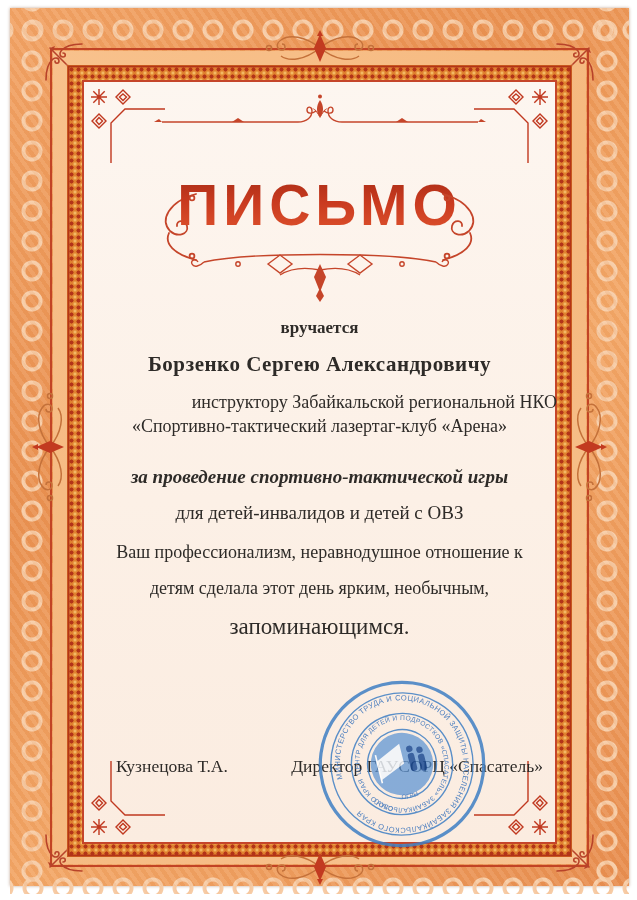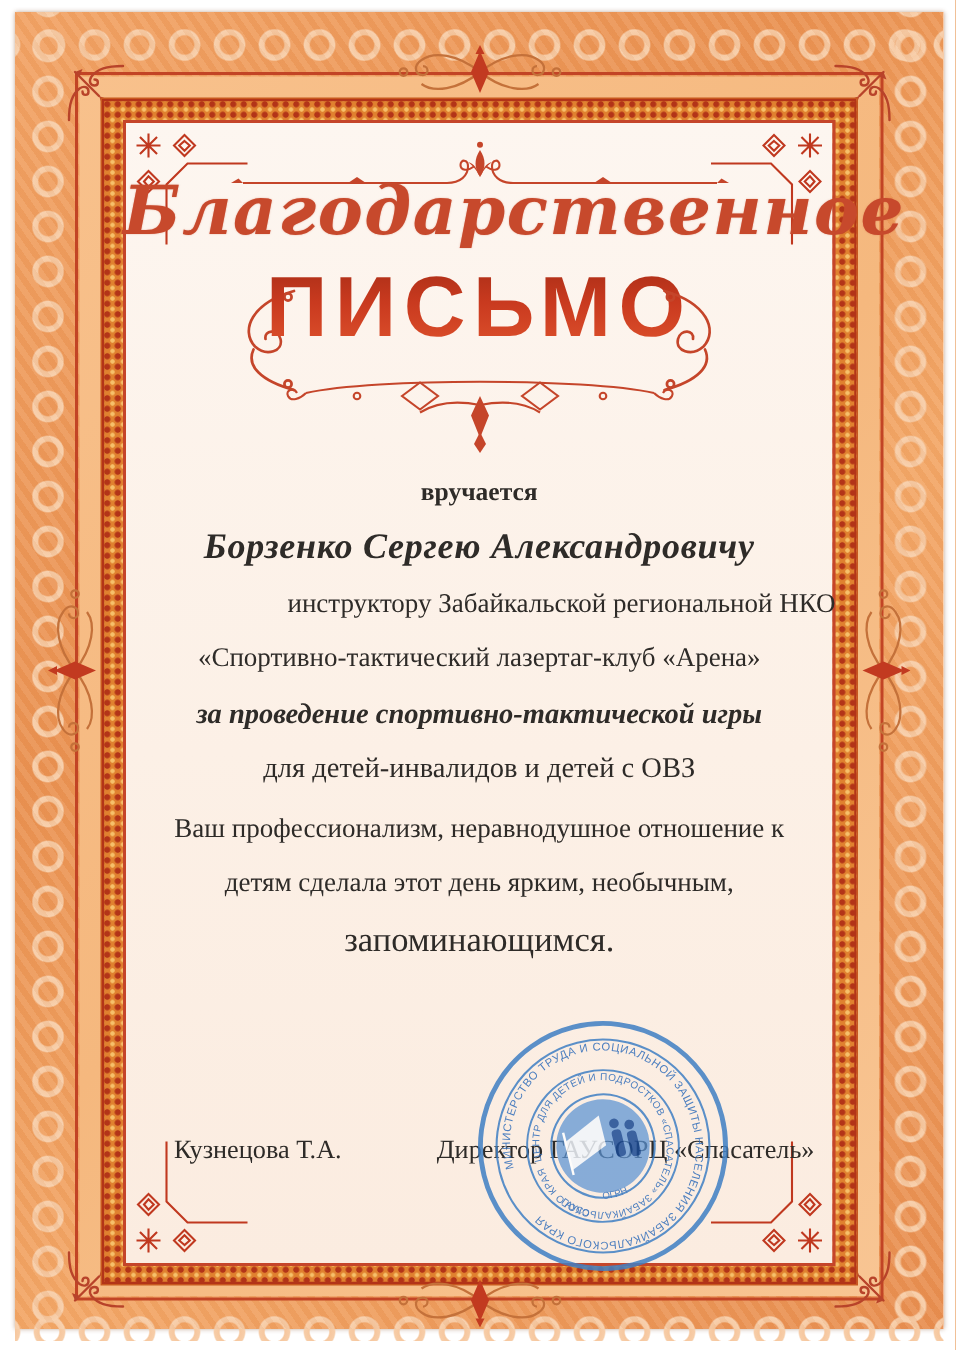--- a/index.html
+++ b/index.html
@@ -67,23 +67,23 @@
     font-size:45px;color:#c7492c;letter-spacing:1px;
     text-shadow:0 0 1px rgba(199,73,44,.5);}
   .title-main{top:92px;font-family:"Liberation Sans",sans-serif;font-weight:800;
     font-size:57px;letter-spacing:5px;
     background:linear-gradient(180deg,#a52c16 0%,#c93a1f 45%,#e0542e 100%);
     -webkit-background-clip:text;background-clip:text;color:transparent;}
   .fl-left{position:absolute;top:108px;left:66px;}
   .fl-right{position:absolute;top:108px;right:66px;transform:scaleX(-1);}
   .div2{top:168px;left:50%;transform:translateX(-50%);position:absolute;}
   .l-presented{top:238px;font-size:17px;font-weight:bold;}
-  .l-recipient{top:272px;font-size:24px;font-weight:700;font-style:italic;letter-spacing:.5px;}
+  .l-recipient{top:272px;font-size:21px;font-weight:700;letter-spacing:.5px;}
   .l-role1{top:312px;font-size:18px;text-align:right;}
-  .l-role2{top:348px;font-size:18px;}
+  .l-role2{top:336px;font-size:18px;}
   .l-reason{top:386px;font-size:19px;font-weight:700;font-style:italic;}
   .l-audience{top:422px;font-size:19px;text-align:center;}
   .l-msg1{top:462px;font-size:18px;}
   .l-msg2{top:498px;font-size:18px;}
   .l-msg3{top:534px;font-size:23px;}
   .sig{position:absolute;top:676px;left:34px;right:14px;display:flex;
     justify-content:space-between;font-size:17.5px;color:#2e2b28;}
   .stamp{position:absolute;left:234px;top:598px;width:172px;height:172px;
     transform:rotate(-14deg);opacity:.85;z-index:7;}
   .stamp svg text{font-family:"Liberation Sans",sans-serif;fill:#2f6cba;}
@@ -245,21 +245,20 @@
       <path d="M12,28 l-8,0 5,-3 z" fill="#c5452a"></path>
       <path d="M328,28 l8,0 -5,-3 z" fill="#c5452a"></path>
       <path d="M82,28 l6,-4 6,4 z" fill="#c5452a"></path>
       <path d="M246,28 l6,-4 6,4 z" fill="#c5452a"></path>
       <path d="M170,6 C166,12 166,18 170,24 C174,18 174,12 170,6 Z" fill="#c5452a"></path>
       <path d="M162,14 C166,17 168,20 170,24 C168,18 166,15 162,14 Z" fill="#c5452a"></path>
       <path d="M178,14 C174,17 172,20 170,24 C172,18 174,15 178,14 Z" fill="#c5452a"></path>
       <circle cx="170" cy="2.5" r="2" fill="#c5452a"></circle>
     </svg>
 
-    <div class="cline title-script">Благодарственное</div>
 
     <svg class="fl-left" width="52" height="78" viewBox="0 0 52 78">
       <g stroke="#c5452a" fill="none" stroke-width="1.8" stroke-linecap="round">
         <path d="M48,6 C20,14 12,32 22,43 C30,50 41,46 39,38 C37,31 28,32 29,38"></path>
         <path d="M48,72 C26,66 16,56 21,45"></path>
         <circle cx="44" cy="10" r="2.4"></circle>
           <circle cx="44" cy="68" r="2.4"></circle>
       </g>
     </svg>
     <div class="cline title-main">ПИСЬМО</div>

